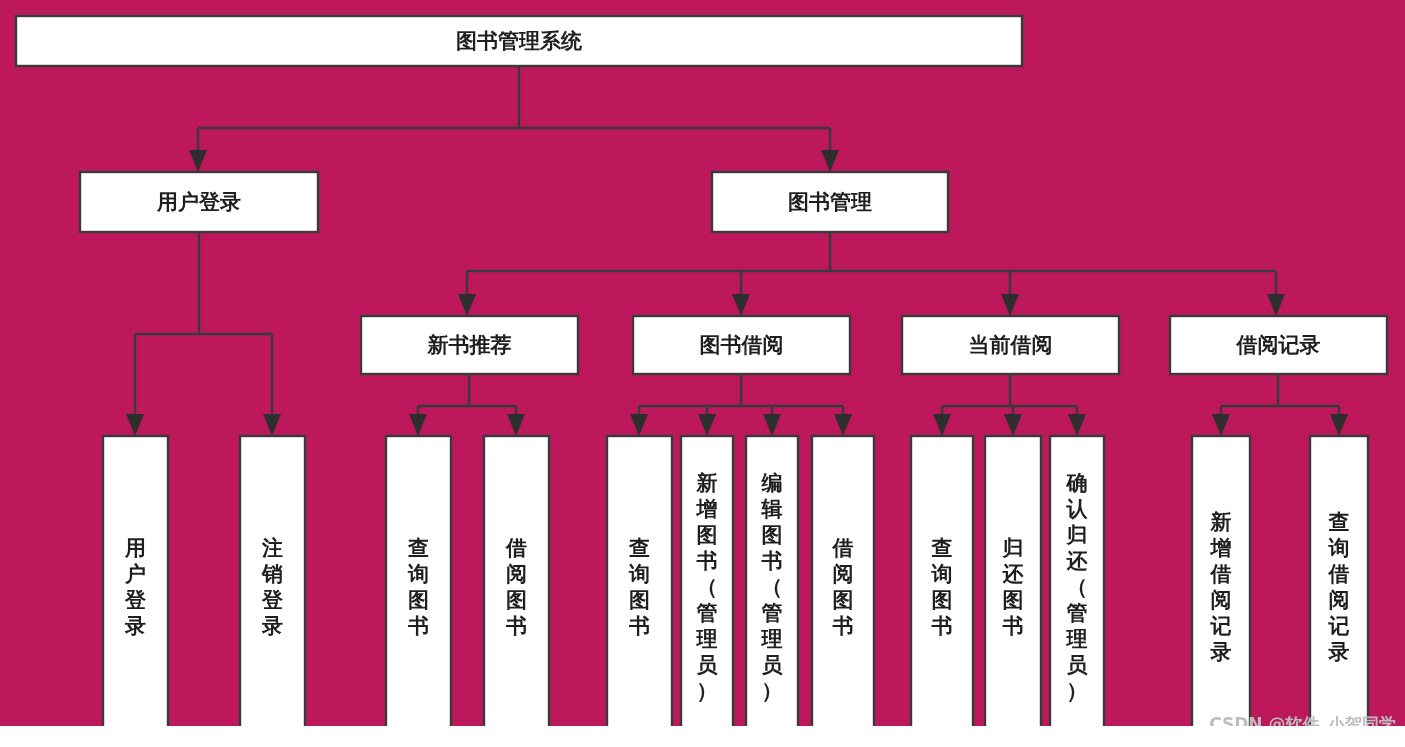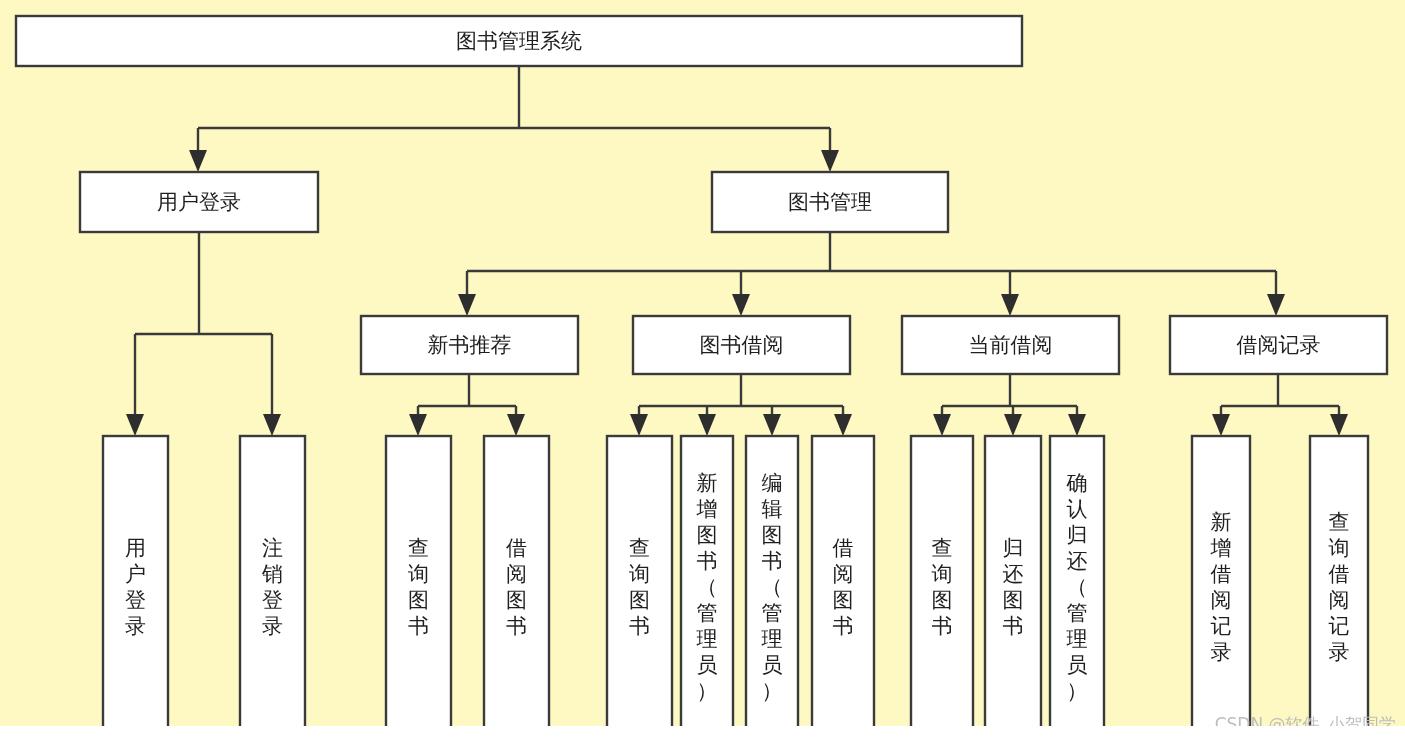--- a/index.html
+++ b/index.html
@@ -8,22 +8,23 @@
     padding: 0;
     background: #ffffff;
   }
   body {
     font-family: "Liberation Sans", "DejaVu Sans", sans-serif;
   }
   #diagram-root {
     position: relative;
     width: 1405px;
     height: 726px;
-    background: #fef9c3;
+    background: #be185d;
     overflow: hidden;
+    font-weight: bold;
   }
   svg#tree-svg {
     position: absolute;
     left: 0;
     top: 0;
     width: 1405px;
     height: 747px;
     display: block;
   }
   .node-box {

